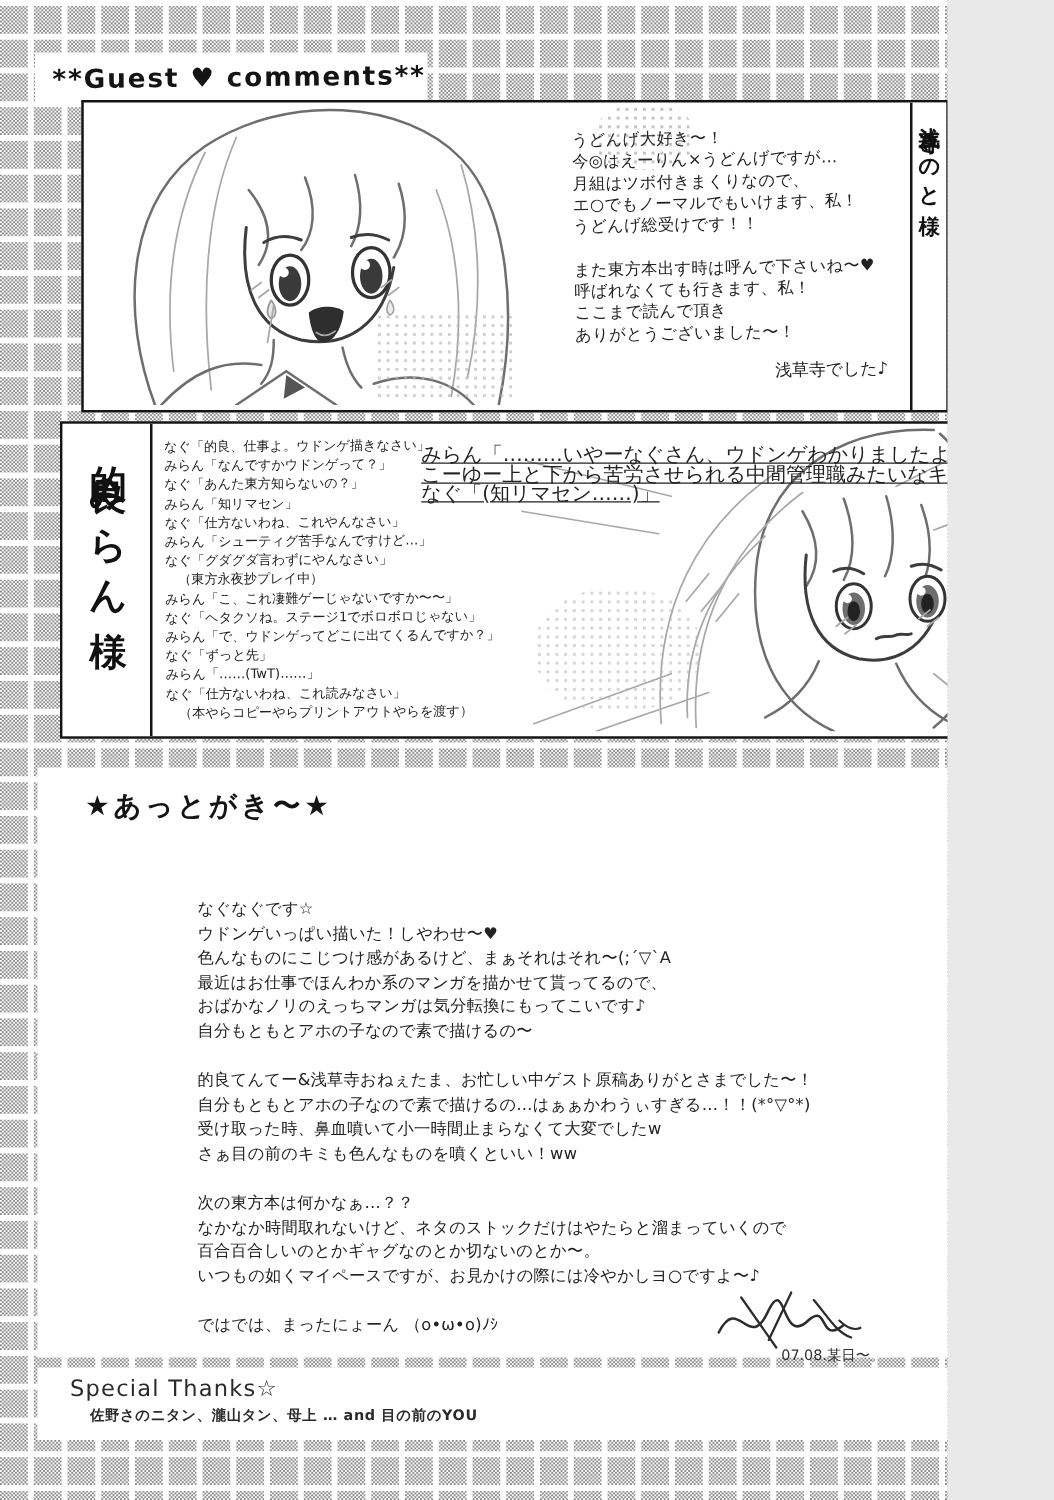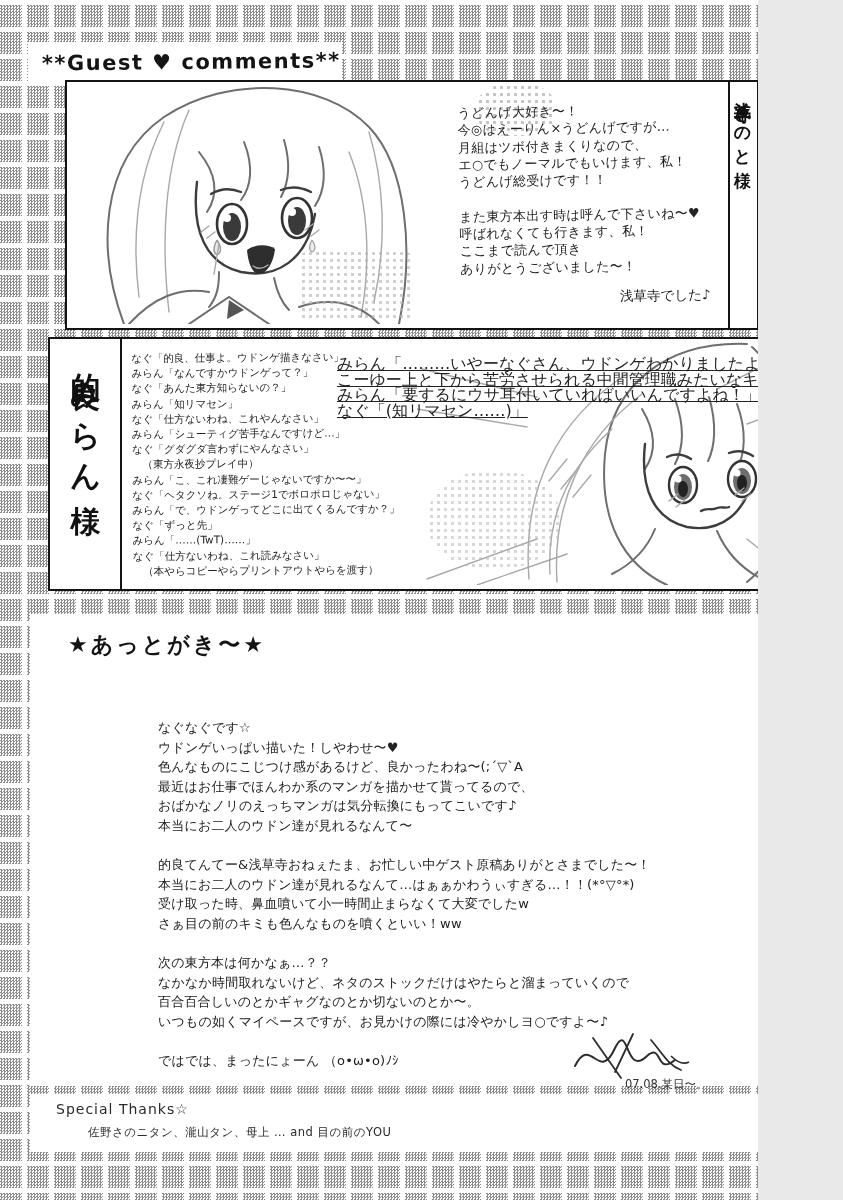--- a/index.html
+++ b/index.html
@@ -43,22 +43,22 @@
   #p2-caption{position:absolute;right:14px;bottom:9px;z-index:1;text-align:right;}
   #p2-caption .hw-line{font-size:11.5px;line-height:19px;}
   
   #afterword{left:30px;top:614px;width:786px;height:472px;}
   #aw-title{position:absolute;left:38px;top:16px;font-size:22px;font-weight:bold;letter-spacing:3px;color:#141414;}
   #aw-body{position:absolute;left:128px;top:72px;width:640px;margin-top:32px;}
   #aw-body .hw-line{font-size:13px;line-height:19.6px;letter-spacing:.2px;}
   #signature{position:absolute;left:533px;top:412px;width:200px;height:72px;}
   
   #footer{left:30px;top:1094px;width:786px;height:58px;}
-  #ft-title{position:absolute;left:26px;top:7px;font-size:14px;letter-spacing:1px;color:#2a2a2a;}
-  #ft-names{position:absolute;left:58px;top:31px;font-size:11.5px;letter-spacing:.5px;color:#2a2a2a;}
+  #ft-title{position:absolute;left:26px;top:7px;font-size:18px;letter-spacing:1px;color:#2a2a2a;}
+  #ft-names{position:absolute;left:42px;top:31px;font-size:11.5px;letter-spacing:.5px;color:#2a2a2a;font-weight:bold;}
   svg .pen{fill:none;stroke:#6e6e6e;stroke-width:2;stroke-linecap:round;}
   svg .pen2{fill:none;stroke:#3d3d3d;stroke-width:2.4;stroke-linecap:round;}
   svg .lite{fill:none;stroke:#a8a8a8;stroke-width:1.4;stroke-linecap:round;}
 </style>
 </head>
 <body>
 
 <div id="page">
 
   <div id="title-box" class="white">
@@ -164,40 +164,39 @@
         <div class="hw-line">なぐ「ヘタクソね。ステージ1でボロボロじゃない」</div>
         <div class="hw-line">みらん「で、ウドンゲってどこに出てくるんですか？」</div>
         <div class="hw-line">なぐ「ずっと先」</div>
         <div class="hw-line">みらん「……(TwT)……」</div>
         <div class="hw-line">なぐ「仕方ないわね、これ読みなさい」</div>
         <div class="hw-line">　（本やらコピーやらプリントアウトやらを渡す）</div>
       </div>
     <div id="p2-right-col">
         <div class="hw-line">みらん「………いやーなぐさん、ウドンゲわかりましたよ！</div>
         <div class="hw-line">こーゆー上と下から苦労させられる中間管理職みたいなキャラ大好きです！」</div>
-        <div class="hw-line">みらん「要するにウサ耳付いていればいいんですよね！」</div>
         <div class="hw-line">なぐ「(知リマセン……)」</div>
       </div>
     <div id="p2-strip" class="vstrip">
       <span id="p2-name" class="vname">的良みらん様</span>
     </div>
   </section>
 
   <section id="afterword" class="white">
     <div id="aw-title">★あっとがき〜★</div>
     <div id="aw-body">
         <div class="hw-line">なぐなぐです☆</div>
         <div class="hw-line">ウドンゲいっぱい描いた！しやわせ〜♥</div>
-        <div class="hw-line">色んなものにこじつけ感があるけど、良かったわね〜(;´▽`A</div>
+        <div class="hw-line">色んなものにこじつけ感があるけど、まぁそれはそれ〜(;´▽`A</div>
         <div class="hw-line">最近はお仕事でほんわか系のマンガを描かせて貰ってるので、</div>
         <div class="hw-line">おばかなノリのえっちマンガは気分転換にもってこいです♪</div>
-        <div class="hw-line">本当にお二人のウドン達が見れるなんて〜</div>
+        <div class="hw-line">自分もともとアホの子なので素で描けるの〜</div>
         <div class="hw-line">&nbsp;</div>
         <div class="hw-line">的良てんてー&amp;浅草寺おねぇたま、お忙しい中ゲスト原稿ありがとさまでした〜！</div>
-        <div class="hw-line">本当にお二人のウドン達が見れるなんて…はぁぁかわうぃすぎる…！！(*°▽°*)</div>
+        <div class="hw-line">自分もともとアホの子なので素で描けるの…はぁぁかわうぃすぎる…！！(*°▽°*)</div>
         <div class="hw-line">受け取った時、鼻血噴いて小一時間止まらなくて大変でしたw</div>
         <div class="hw-line">さぁ目の前のキミも色んなものを噴くといい！ww</div>
         <div class="hw-line">&nbsp;</div>
         <div class="hw-line">次の東方本は何かなぁ…？？</div>
         <div class="hw-line">なかなか時間取れないけど、ネタのストックだけはやたらと溜まっていくので</div>
         <div class="hw-line">百合百合しいのとかギャグなのとか切ないのとか〜。</div>
         <div class="hw-line">いつもの如くマイペースですが、お見かけの際には冷やかしヨ○ですよ〜♪</div>
         <div class="hw-line">&nbsp;</div>
         <div class="hw-line">ではでは、まったにょーん （o•ω•o)ﾉｼ</div>
       </div>

